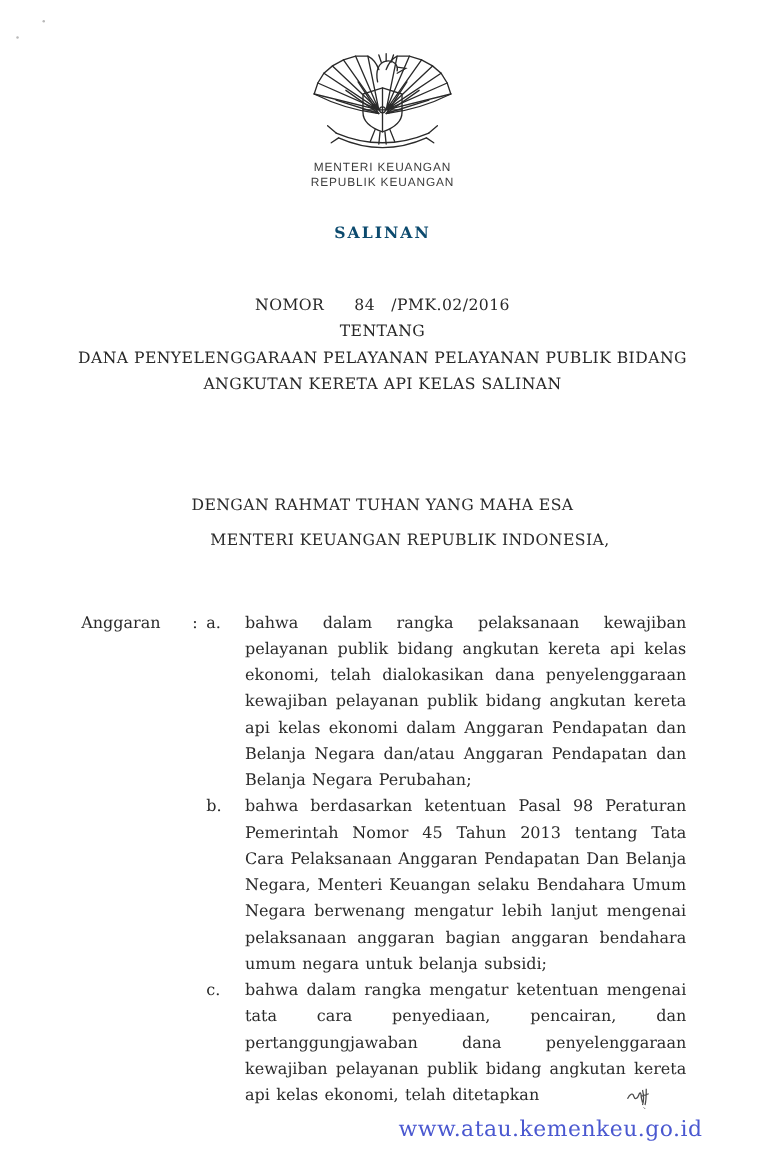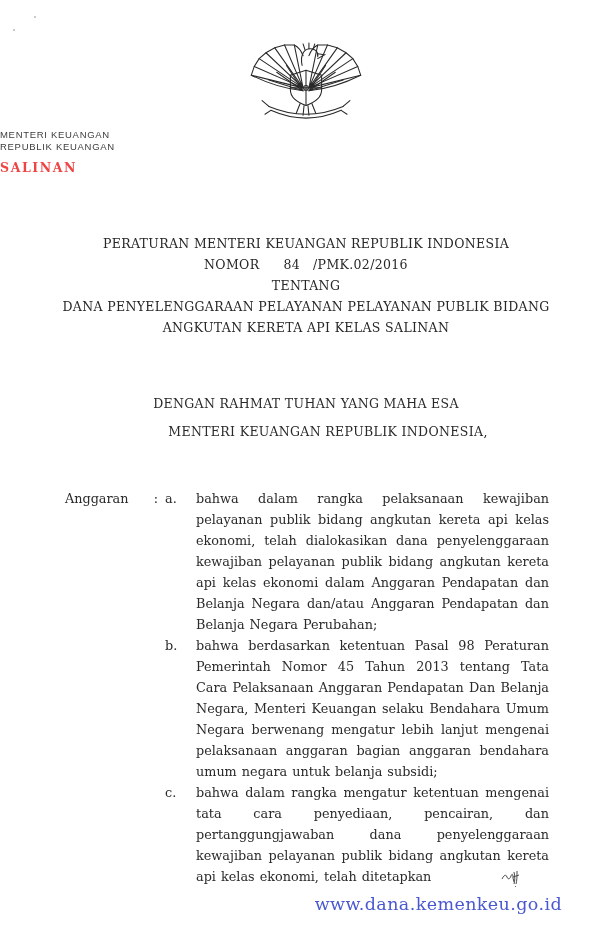--- a/index.html
+++ b/index.html
@@ -13,36 +13,37 @@
     margin: 0 auto;
     background: #ffffff;
     color: #2a2a2a;
     overflow: hidden;
   }
 
   
   .header {
     position: absolute;
     top: 0; left: 0; right: 0;
+    text-align: center;
   }
   .emblem-wrap { margin: 42px auto 5px auto; width: 120px; height: 82px; }
   .emblem-wrap svg { display: block; }
   .ministry-line {
     font-family: "Liberation Sans", sans-serif;
     font-size: 9.5px;
     line-height: 12px;
     letter-spacing: 0.7px;
     color: #3d3d3d;
   }
   .salinan {
-    margin-top: 7px;
+    margin-top: 25px;
     font-size: 12.5px;
     font-weight: bold;
     letter-spacing: 1.6px;
-    color: #ef4444;
+    color: #0c4a6e;
   }
 
   
   .title-block {
     position: absolute;
     top: 233px; left: 0; right: 0;
     text-align: center;
     font-size: 12.5px;
     line-height: 21px;
     letter-spacing: 0.35px;
@@ -145,21 +146,20 @@
         <path d="M24,70 Q60,86 96,70"></path>
         <path d="M22,66 L15,60 M98,66 L105,60 M24,70 L18,74 M96,70 L102,74"></path>
       </svg>
     </div>
     <div class="ministry-line">MENTERI KEUANGAN</div>
     <div class="ministry-line">REPUBLIK KEUANGAN</div>
     <div class="salinan">SALINAN</div>
   </div>
 
   <div class="title-block">
-    <div>PERATURAN MENTERI KEUANGAN REPUBLIK INDONESIA</div>
     <div>
       <span>NOMOR</span><span class="nomor-value">84</span><span class="nomor-suffix">/PMK.02/2016</span>
     </div>
     <div>TENTANG</div>
     <div>DANA PENYELENGGARAAN PELAYANAN PELAYANAN PUBLIK BIDANG</div>
     <div>ANGKUTAN KERETA API KELAS SALINAN</div>
   </div>
 
   <div class="invocation">DENGAN RAHMAT TUHAN YANG MAHA ESA</div>
   <div class="authority">MENTERI KEUANGAN REPUBLIK INDONESIA,</div>
@@ -183,15 +183,15 @@
     </div>
   </div>
 
   <div class="paraf">
     <svg width="28" height="24" viewBox="0 0 28 24" fill="none" stroke="#4a4a4a" stroke-width="1">
       <path d="M2,13 C4,9 6,8 7,11 C8,14 10,13 11,10 C12,7 13,8 13,12 L14,16 M14,6 C15,10 15,15 14,18 M17,5 C17,10 17,15 16,18 M13,11 L19,9"></path>
       <path d="M15,20 L16,21" stroke-width="0.8"></path>
     </svg>
   </div>
 
-  <a class="footer-link" href="#" title="www.jdih.kemenkeu.go.id" style="color: rgb(74, 88, 208);">www.dana.kemenkeu.go.id</a>
+  <a class="footer-link" href="#" title="www.jdih.kemenkeu.go.id" style="color: rgb(74, 88, 208);">www.atau.kemenkeu.go.id</a>
 
 </div>
 
 </body></html>

